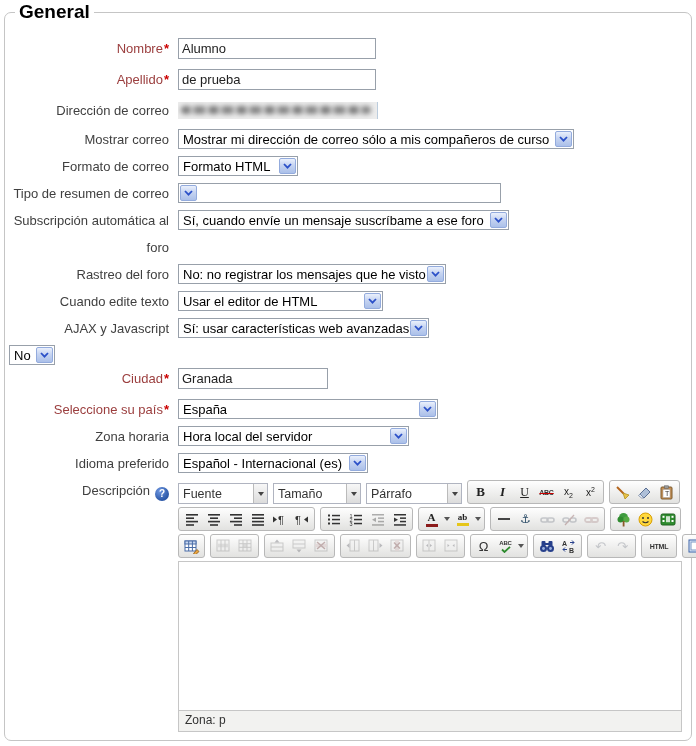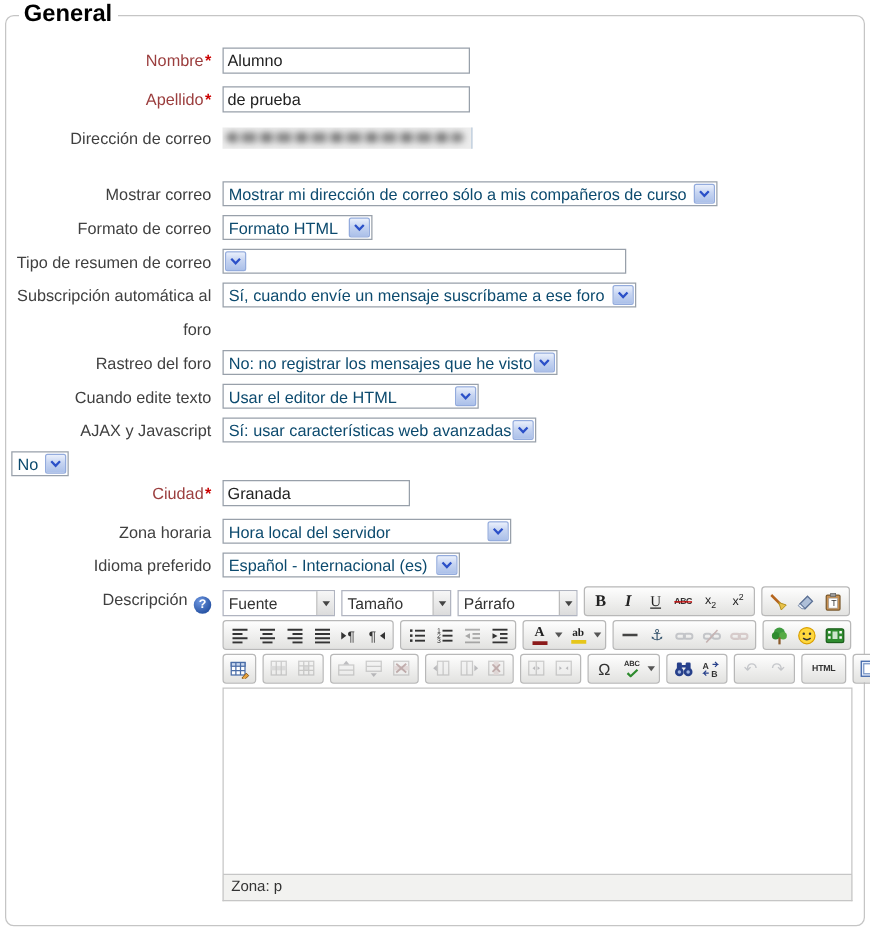--- a/index.html
+++ b/index.html
@@ -3,34 +3,34 @@
 <meta charset="utf-8">
 <style>
   * { box-sizing: border-box; margin: 0; padding: 0; }
   html,body { background:#fff; }
   body { font-family:"Liberation Sans","DejaVu Sans",sans-serif; font-size:13px; color:#404040; }
   .wrap { width:696px; height:746px; position:relative; overflow:hidden; }
   fieldset.general { margin:1px 4px 0 4px; border:1px solid #c5c5c5; border-radius:7px; padding:12px 0 6px 4px; height:740px; }
   legend.general-legend { font-weight:bold; color:#000; padding:0 4px; margin-left:6px; font-size:19px; }
   .row { display:flex; align-items:flex-start; }
   .row.gap4 { margin-bottom:4px; }
-  .row.gap2 { margin-bottom:18px; }
+  .row.gap2 { margin-bottom:2px; }
   .lbl { width:169px; padding-right:9px; text-align:right; line-height:27px; color:#404040; flex:none; }
   .lbl.req { color:#9b3e3e;text-align:right; }
   .ast { color:#cc0000; font-weight:bold; margin-left:1px; }
   .ctl { margin-top:3px; }
   input.txt { height:21px; border:1px solid #98a0aa; font:13px "Liberation Sans",sans-serif; padding:0 3px; color:#222; background:#fff; }
   
   .redacted { width:200px; height:17px; margin-top:5px; background:#ececec; position:relative; overflow:hidden; border-right:1px solid #bcd; }
   .redacted i { position:absolute; top:4px; left:3px; height:8px; width:190px; border-radius:4px;
     background:repeating-linear-gradient(90deg,#4a4a4a 0 9px,rgba(80,80,80,.25) 9px 13px,#5a5a5a 13px 24px,rgba(90,90,90,.2) 24px 28px);
     filter:blur(2.6px); opacity:.7; }
   
   .xpsel { display:inline-flex; align-items:center; height:20px; border:1px solid #98a0aa; background:#fff; overflow:hidden; }
-  .xpsel .t { flex:1; padding:0 4px; white-space:nowrap; overflow:hidden; color:#0c4a6e; font-size:13px; }
+  .xpsel .t { flex:1; padding:0 4px; white-space:nowrap; overflow:hidden; color:#000000; font-size:13px; }
   .xpsel .arr { flex:none; width:17px; height:16px; margin:1px; border:1px solid #93abdd; border-radius:2px;
     background:linear-gradient(#eaf0fc,#c6d4f1 45%,#abc0e9); display:flex; align-items:center; justify-content:center; }
   .help { display:inline-flex; width:14px; height:14px; border-radius:50%; margin-left:5px; vertical-align:-2px;
     background:radial-gradient(circle at 35% 30%, #6d96e0, #2b57a7 70%); color:#fff; font-weight:bold; font-size:10px;
     align-items:center; justify-content:center; line-height:14px; cursor:pointer; }
   
   .editor { width:504px; margin-top:3px; }
   .trow { display:flex; align-items:flex-end; gap:5px; margin-bottom:3px; height:24px; }
   .g { display:inline-flex; align-items:center; gap:1px; border:1px solid #b8b8b8; border-radius:3px; padding:1px 2px;
     background:linear-gradient(#fefefe,#e2e2e0); height:24px; }
@@ -179,20 +179,31 @@
               </svg>
             </span>
           </div></div>
   </div>
 
   <div class="row gap4">
     <div class="lbl req"><span>Ciudad</span><span class="ast">*</span></div>
     <div class="ctl"><input class="txt" style="width: 150px;" value="Granada"></div>
   </div>
 
+  <div class="row">
+    <div class="lbl req"><span>Seleccione su país</span><span class="ast">*</span></div>
+    <div class="ctl"><div class="xpsel" style="width:260px">
+            <span class="t">España</span>
+            <span class="arr">
+              <svg width="11" height="8">
+                <path d="M2 2 L5.5 5.7 L9 2" fill="none" stroke="#2b50c8" stroke-width="1.8"></path>
+              </svg>
+            </span>
+          </div></div>
+  </div>
 
   <div class="row">
     <div class="lbl"><span>Zona horaria</span></div>
     <div class="ctl"><div class="xpsel" style="width:231px">
             <span class="t">Hora local del servidor</span>
             <span class="arr">
               <svg width="11" height="8">
                 <path d="M2 2 L5.5 5.7 L9 2" fill="none" stroke="#2b50c8" stroke-width="1.8"></path>
               </svg>
             </span>

